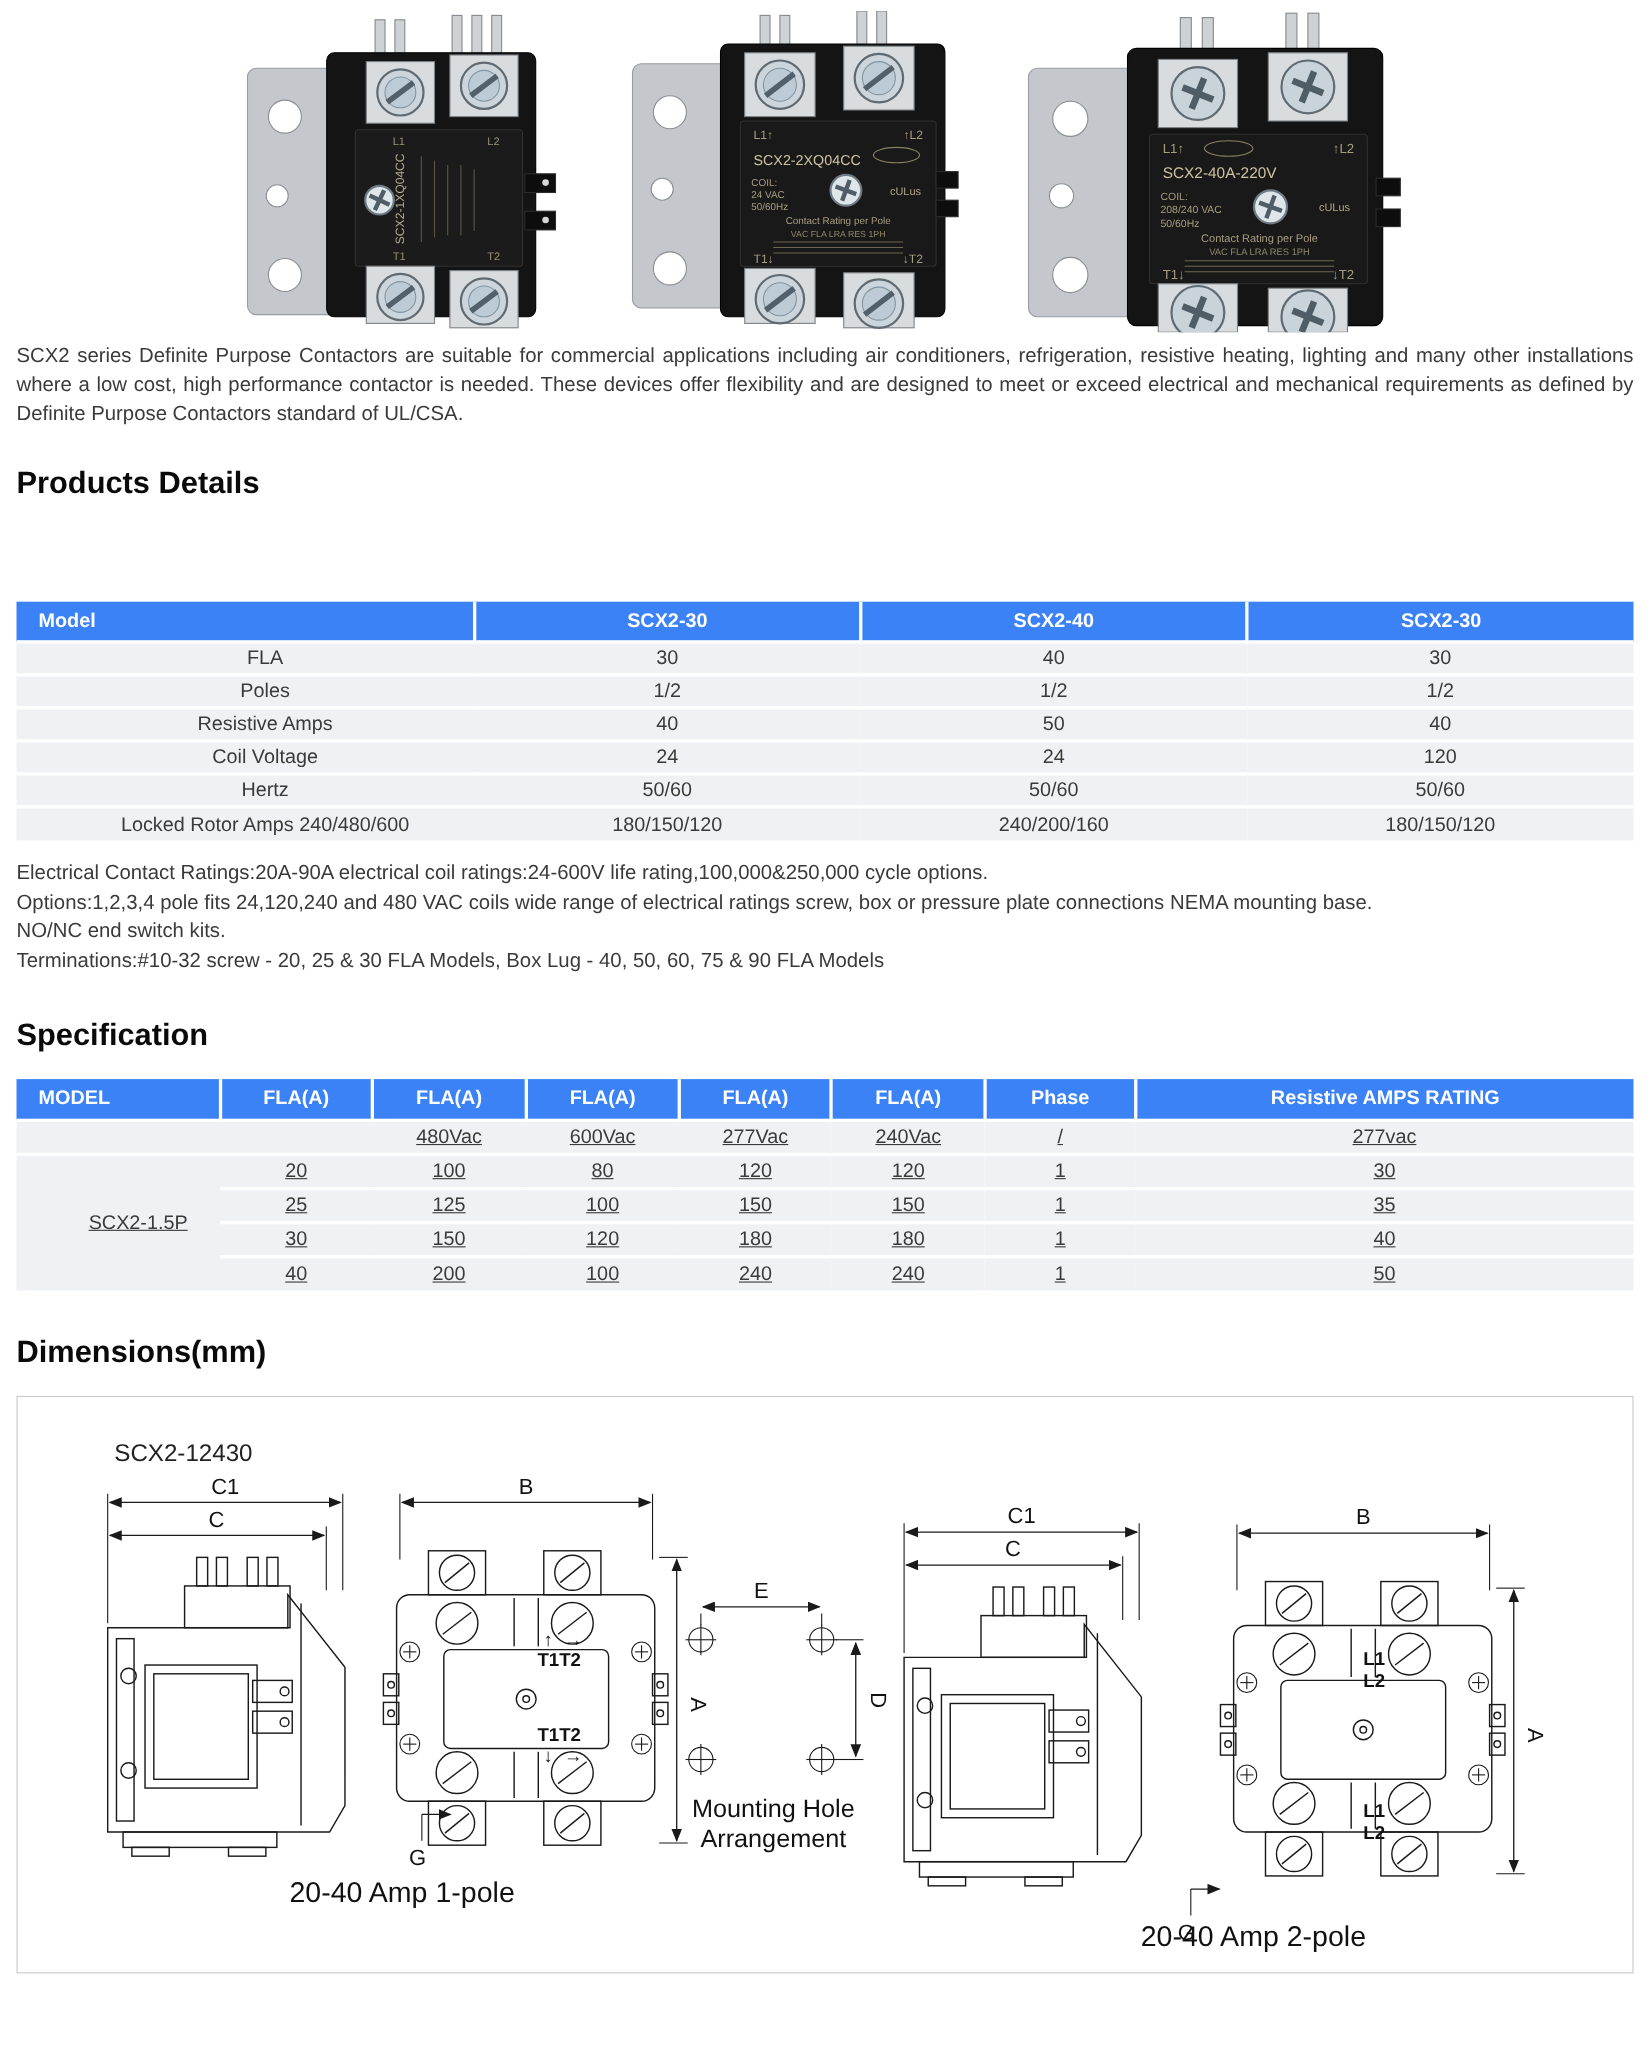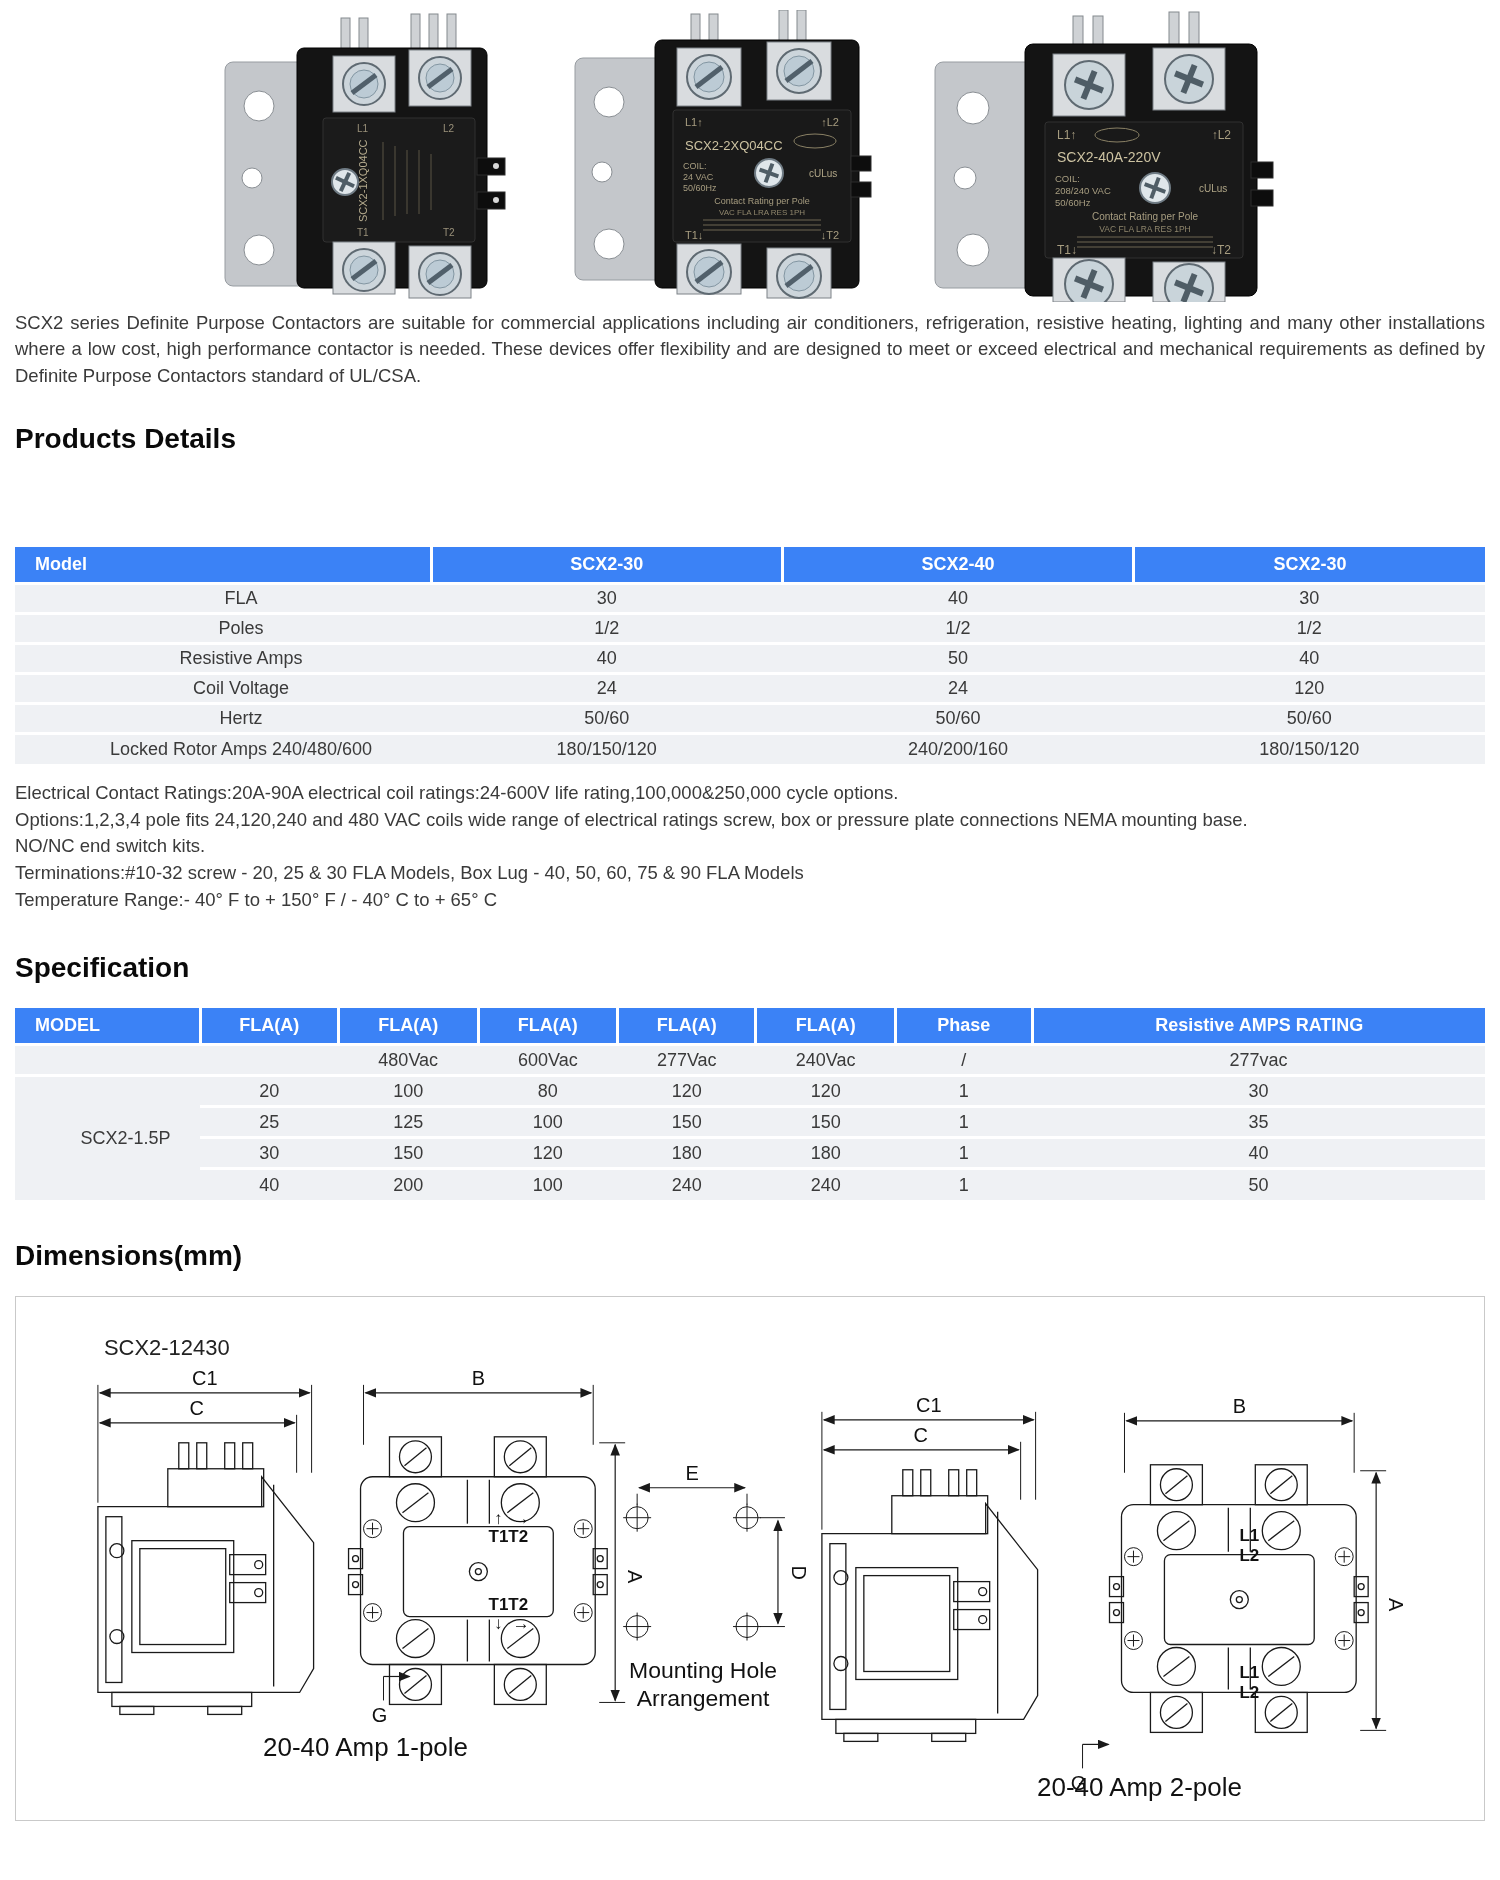--- a/index.html
+++ b/index.html
@@ -21,21 +21,21 @@
   table.dp { width:100%; border-collapse:collapse; table-layout:fixed; }
   #products-table { margin-top:92px; }
   #spec-table { margin-top:24px; }
   table.dp th { background:#3b82f6; color:#fff; font-size:18px; font-weight:700; text-align:center; height:37px; border-right:3px solid #fff; border-bottom:3px solid #fff; }
   table.dp th:last-child { border-right:none; }
   table.dp th.first { text-align:left; padding-left:20px; }
   table.dp td { background:#eff1f4; font-size:18px; color:#3a3a3a; text-align:center; height:30px; border-bottom:3px solid #fff; }
   table.dp td.first { text-align:center; padding-left:36px; }
   table.dp tr:last-child td { border-bottom:none; }
   #spec-table td.model-cell { border-bottom:none; vertical-align:middle; }
-  #spec-table td { height:31px; }
+  #spec-table td { height:31px;text-decoration:underline; }
 
   .notes { margin-top:16px; }
   .notes p { font-size:18.5px; line-height:1.45; color:#3a3a3a; }
 
   .dim-panel { margin-top:24px; border:1px solid #c9c9c9; background:#fff; }
   .dim-panel svg { display:block; width:100%; height:auto; }
 
   
   .tl { fill:none; stroke:#1a1a1a; stroke-width:1.3; }
   .tl-thin { fill:none; stroke:#1a1a1a; stroke-width:1; }
@@ -288,21 +288,20 @@
           <td>180/150/120</td>
         </tr>
       </tbody>
   </table>
 
   <div class="notes">
     <p>Electrical Contact Ratings:20A-90A electrical coil ratings:24-600V life rating,100,000&amp;250,000 cycle options.</p>
     <p>Options:1,2,3,4 pole fits 24,120,240 and 480 VAC coils wide range of electrical ratings screw, box or pressure plate connections NEMA mounting base.</p>
     <p>NO/NC end switch kits.</p>
     <p>Terminations:#10-32 screw - 20, 25 &amp; 30 FLA Models, Box Lug - 40, 50, 60, 75 &amp; 90 FLA Models</p>
-    <p>Temperature Range:- 40° F to + 150° F / - 40° C to + 65° C</p>
   </div>
 
   <h2 class="sec" id="h-spec">Specification</h2>
 
   <table class="dp" id="spec-table">
     <colgroup>
       <col style="width:12.6%">
         <col style="width:9.4%">
         <col style="width:9.5%">
         <col style="width:9.5%">

